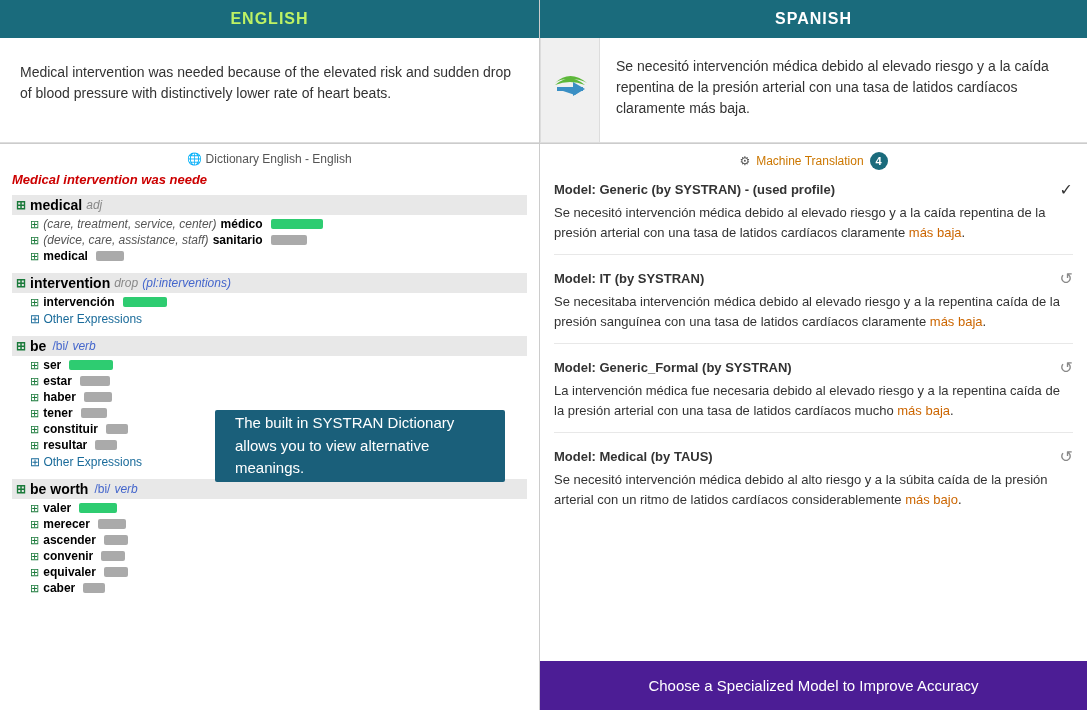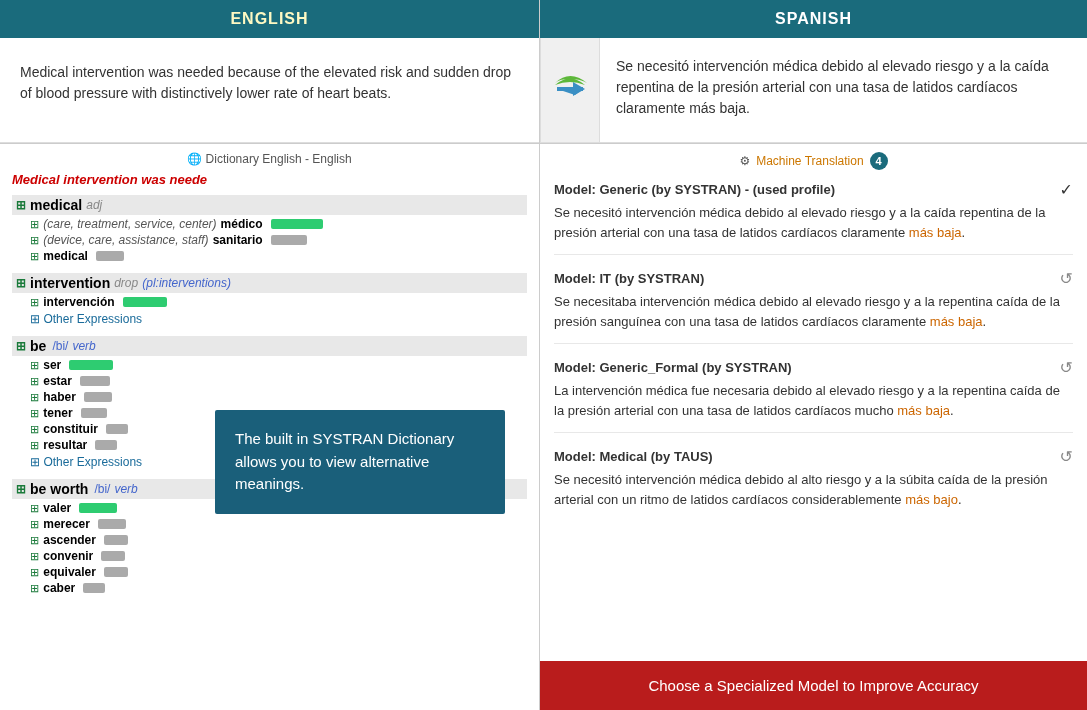--- a/index.html
+++ b/index.html
@@ -3,21 +3,21 @@
   <meta charset="utf-8">
   <style>
     * { margin: 0; padding: 0; box-sizing: border-box; }
     body { font-family: Arial, sans-serif; font-size: 13px; background: #e0e0e0; width: 1087px; height: 710px; overflow: hidden; }
     
     .main-container { display: flex; width: 1087px; height: 710px; }
     
     
     .left-panel { width: 540px; display: flex; flex-direction: column; background: #fff; border-right: 1px solid #ccc; }
     
-    .left-header { background: #1a6b7c; color: #fef9c3; text-align: center; padding: 10px; font-size: 16px; font-weight: bold; letter-spacing: 1px; }
+    .left-header { background: #1a6b7c; color: #bef264; text-align: center; padding: 10px; font-size: 16px; font-weight: bold; letter-spacing: 1px; }
     
     .left-source-text { padding: 24px 20px; background: #fff; font-size: 14px; line-height: 1.5; color: #333; min-height: 105px; border-bottom: 1px solid #ddd; }
     
     .left-dict-panel { flex: 1; border-top: 1px solid #ccc; background: #fff; overflow-y: auto; padding: 8px 12px; }
     
     .dict-header { text-align: center; color: #555; font-size: 12px; margin-bottom: 6px; }
     
     .dict-query { color: #cc0000; font-size: 13px; font-weight: bold; margin-bottom: 8px; font-style: italic; }
     
     .dict-entry { margin-bottom: 10px; }
@@ -40,21 +40,21 @@
     .entry-section-bg { background: #e8e8e8; padding: 2px 4px; margin-bottom: 2px; }
     
     
     .tooltip-popup {
       position: absolute;
       left: 215px;
       top: 410px;
       width: 290px;
       background: #1a5f7a;
       color: white;
-      padding: 18px 20px;
+      padding: 2px 20px;
       font-size: 15px;
       line-height: 1.5;
       z-index: 100;
       border-radius: 2px;
     }
     
     
     .right-panel { width: 547px; display: flex; flex-direction: column; background: #fff; }
     
     .right-header { background: #1a6b7c; color: white; text-align: center; padding: 10px; font-size: 16px; font-weight: bold; letter-spacing: 1px; }
@@ -71,21 +71,21 @@
     .model-entry { margin-bottom: 14px; border-bottom: 1px solid #e8e8e8; padding-bottom: 12px; }
     .model-entry:last-child { border-bottom: none; }
     .model-header { display: flex; justify-content: space-between; align-items: center; margin-bottom: 4px; gap: 28px; }
     .model-name { font-weight: bold; color: #333; font-size: 13px; }
     .model-check { color: #333; font-size: 16px; }
     .model-refresh { color: #888; font-size: 16px; cursor: pointer; }
     .model-text { font-size: 13px; color: #333; line-height: 1.5; }
     .model-text .highlight { color: #cc6600; font-weight: normal; }
     
     .choose-model-btn {
-      background: #b91c1c;
+      background: #4c1d95;
       color: white;
       text-align: center;
       padding: 16px;
       font-size: 15px;
       cursor: pointer;
       font-weight: normal;
       margin-top: auto;
     }
 
     .right-bottom { margin-top: auto; }

